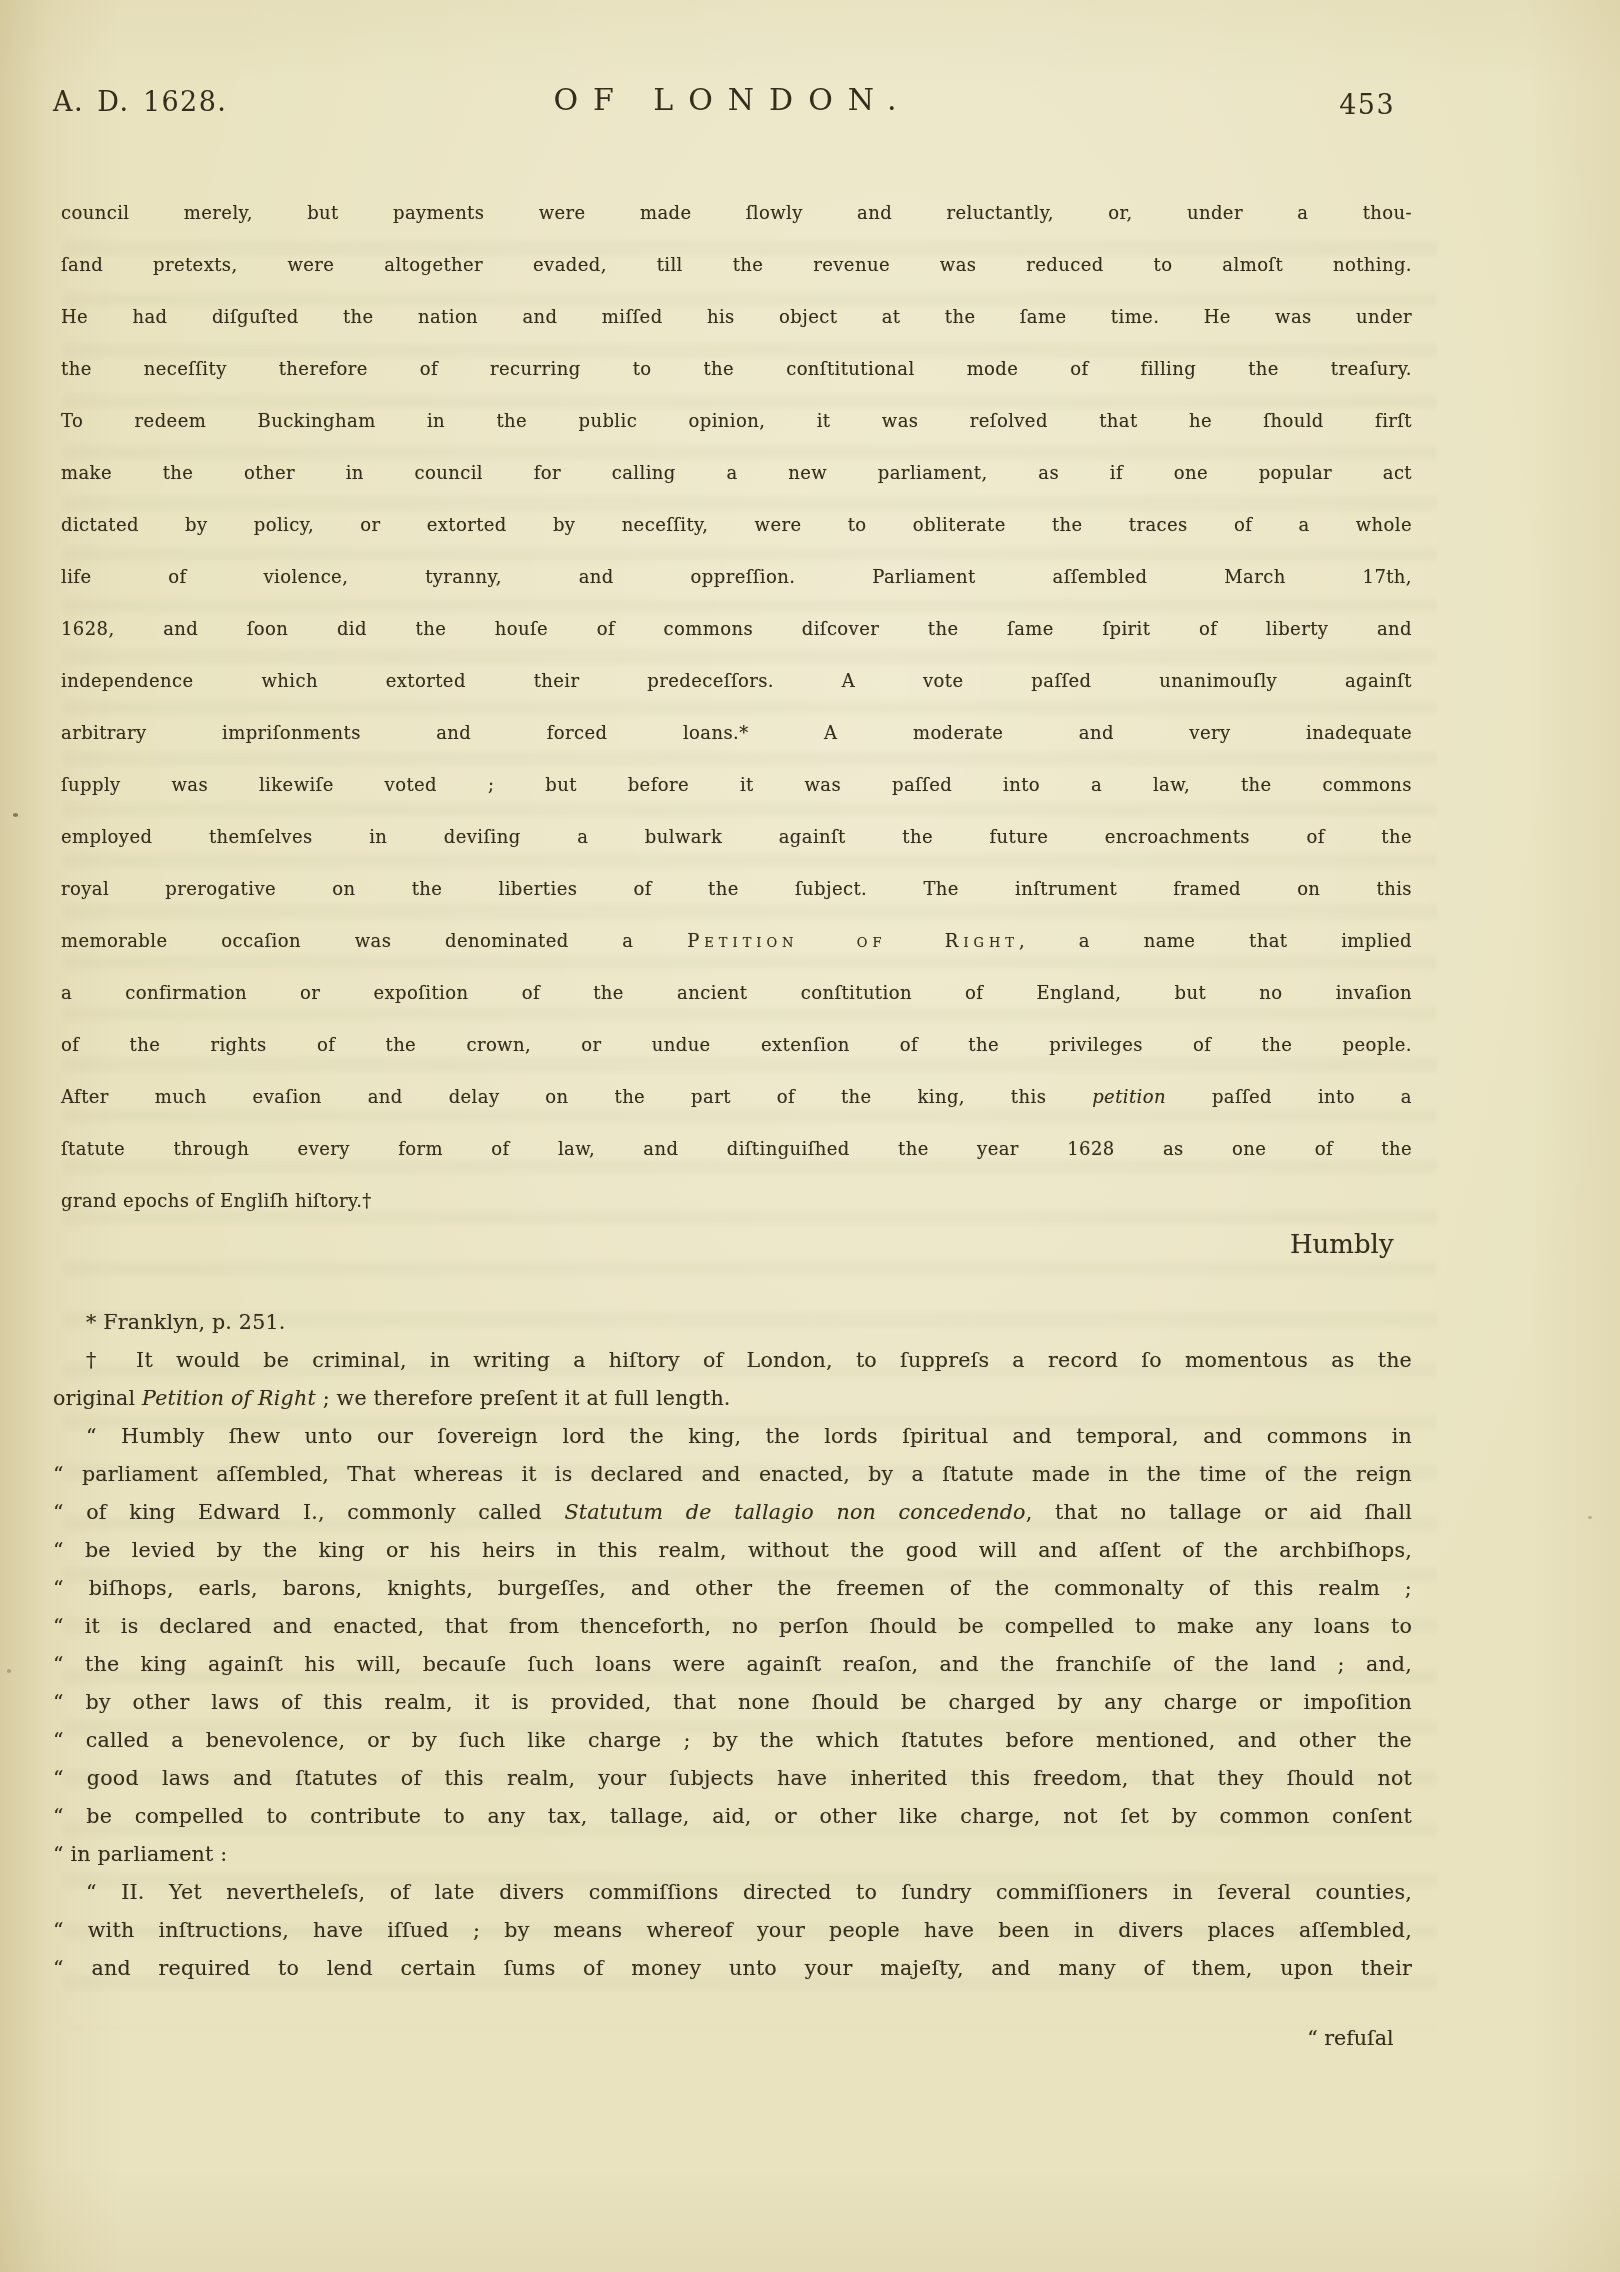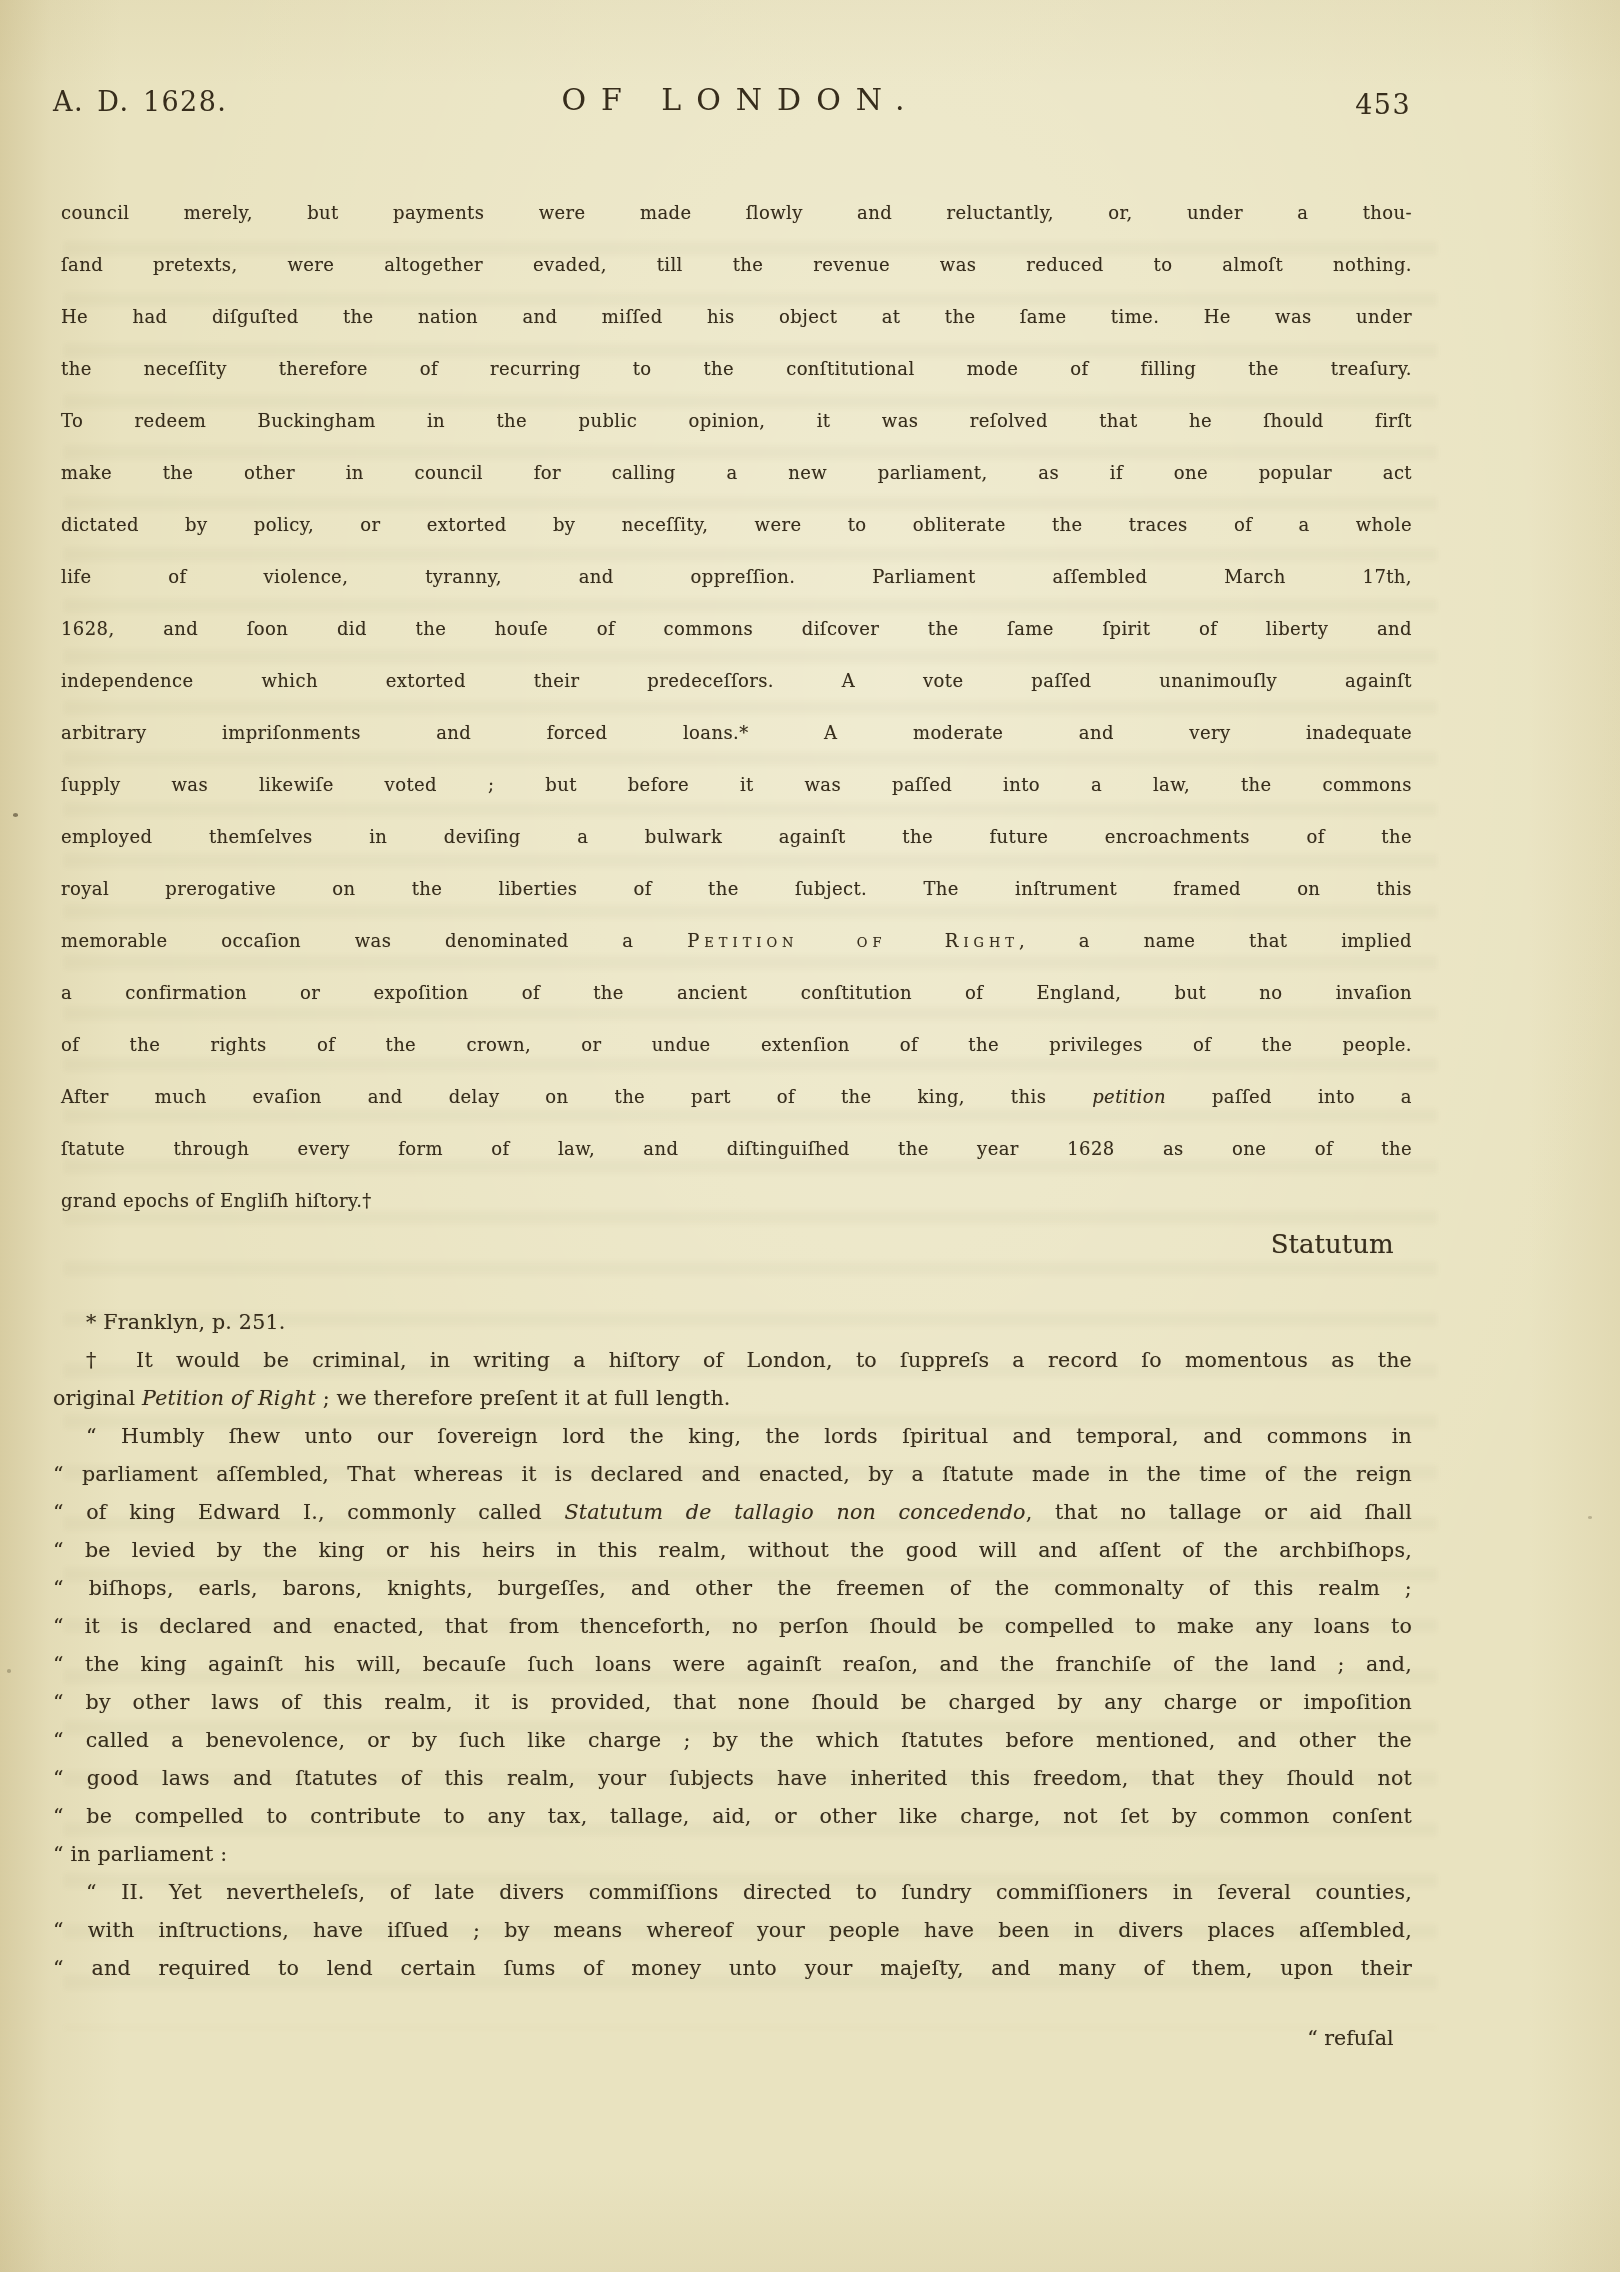--- a/index.html
+++ b/index.html
@@ -38,21 +38,21 @@
     pointer-events: none;
   }
   .speck { position: absolute; border-radius: 50%; background: rgba(60,50,30,0.55); }
   .speck.s1 { left: 12.8px;  top: 813px; width: 5px;  height: 3.5px; }
   .speck.s2 { left: 7px;  top: 1669px; width: 3.5px;  height: 3.5px; opacity: .5; }
   .speck.s3 { left: 1588px; top: 1516px; width: 4.3px; height: 2.8px; opacity: .45; }
 
   .header {
     position: absolute;
     left: 53px;
-    right: 193px;
+    right: 209px;
     top: 82px;
     height: 50px;
     text-decoration: underline;
   }
   .header .date {
     position: absolute; left: 0; top: 4.3px;
     font-size: 27px; letter-spacing: 1.4px; word-spacing: 3.5px;
   }
   .header .title {
     position: absolute; left: 50%; top: 0; transform: translateX(-50%);
@@ -150,21 +150,21 @@
       <div class="main-line"><span>employed themſelves in deviſing a bulwark againſt the future encroachments of the</span></div>
       <div class="main-line"><span>royal prerogative on the liberties of the ſubject.  The inſtrument framed on this</span></div>
       <div class="main-line"><span>memorable occaſion was denominated a </span><span class="sc">Petition of Right</span><span>, a name that implied</span></div>
       <div class="main-line"><span>a confirmation or expoſition of the ancient conſtitution of England, but no invaſion</span></div>
       <div class="main-line"><span>of the rights of the crown, or undue extenſion of the privileges of the people.</span></div>
       <div class="main-line"><span>After much evaſion and delay on the part of the king, this </span><span class="it">petition</span><span> paſſed into a</span></div>
       <div class="main-line"><span>ſtatute through every form of law, and diſtinguiſhed the year 1628 as one of the</span></div>
       <div class="main-line short"><span>grand epochs of Engliſh hiſtory.†</span></div>
     </div>
 
-  <div class="catchword-main">Statutum</div>
+  <div class="catchword-main">Humbly</div>
 
   <div class="footnote-block">
       <div class="fn-line short indent"><span>* Franklyn, p. 251.</span></div>
       <div class="fn-line indent"><span>† It would be criminal, in writing a hiſtory of London, to ſuppreſs a record ſo momentous as the</span></div>
       <div class="fn-line short"><span>original </span><span class="it">Petition of Right</span><span> ; we therefore preſent it at full length.</span></div>
       <div class="fn-line indent"><span>“ Humbly ſhew unto our ſovereign lord the king, the lords ſpiritual and temporal, and commons in</span></div>
       <div class="fn-line"><span>“ parliament aſſembled, That whereas it is declared and enacted, by a ſtatute made in the time of the reign</span></div>
       <div class="fn-line"><span>“ of king Edward I., commonly called </span><span class="it">Statutum de tallagio non concedendo</span><span>, that no tallage or aid ſhall</span></div>
       <div class="fn-line"><span>“ be levied by the king or his heirs in this realm, without the good will and aſſent of the archbiſhops,</span></div>
       <div class="fn-line"><span>“ biſhops, earls, barons, knights, burgeſſes, and other the freemen of the commonalty of this realm ;</span></div>

